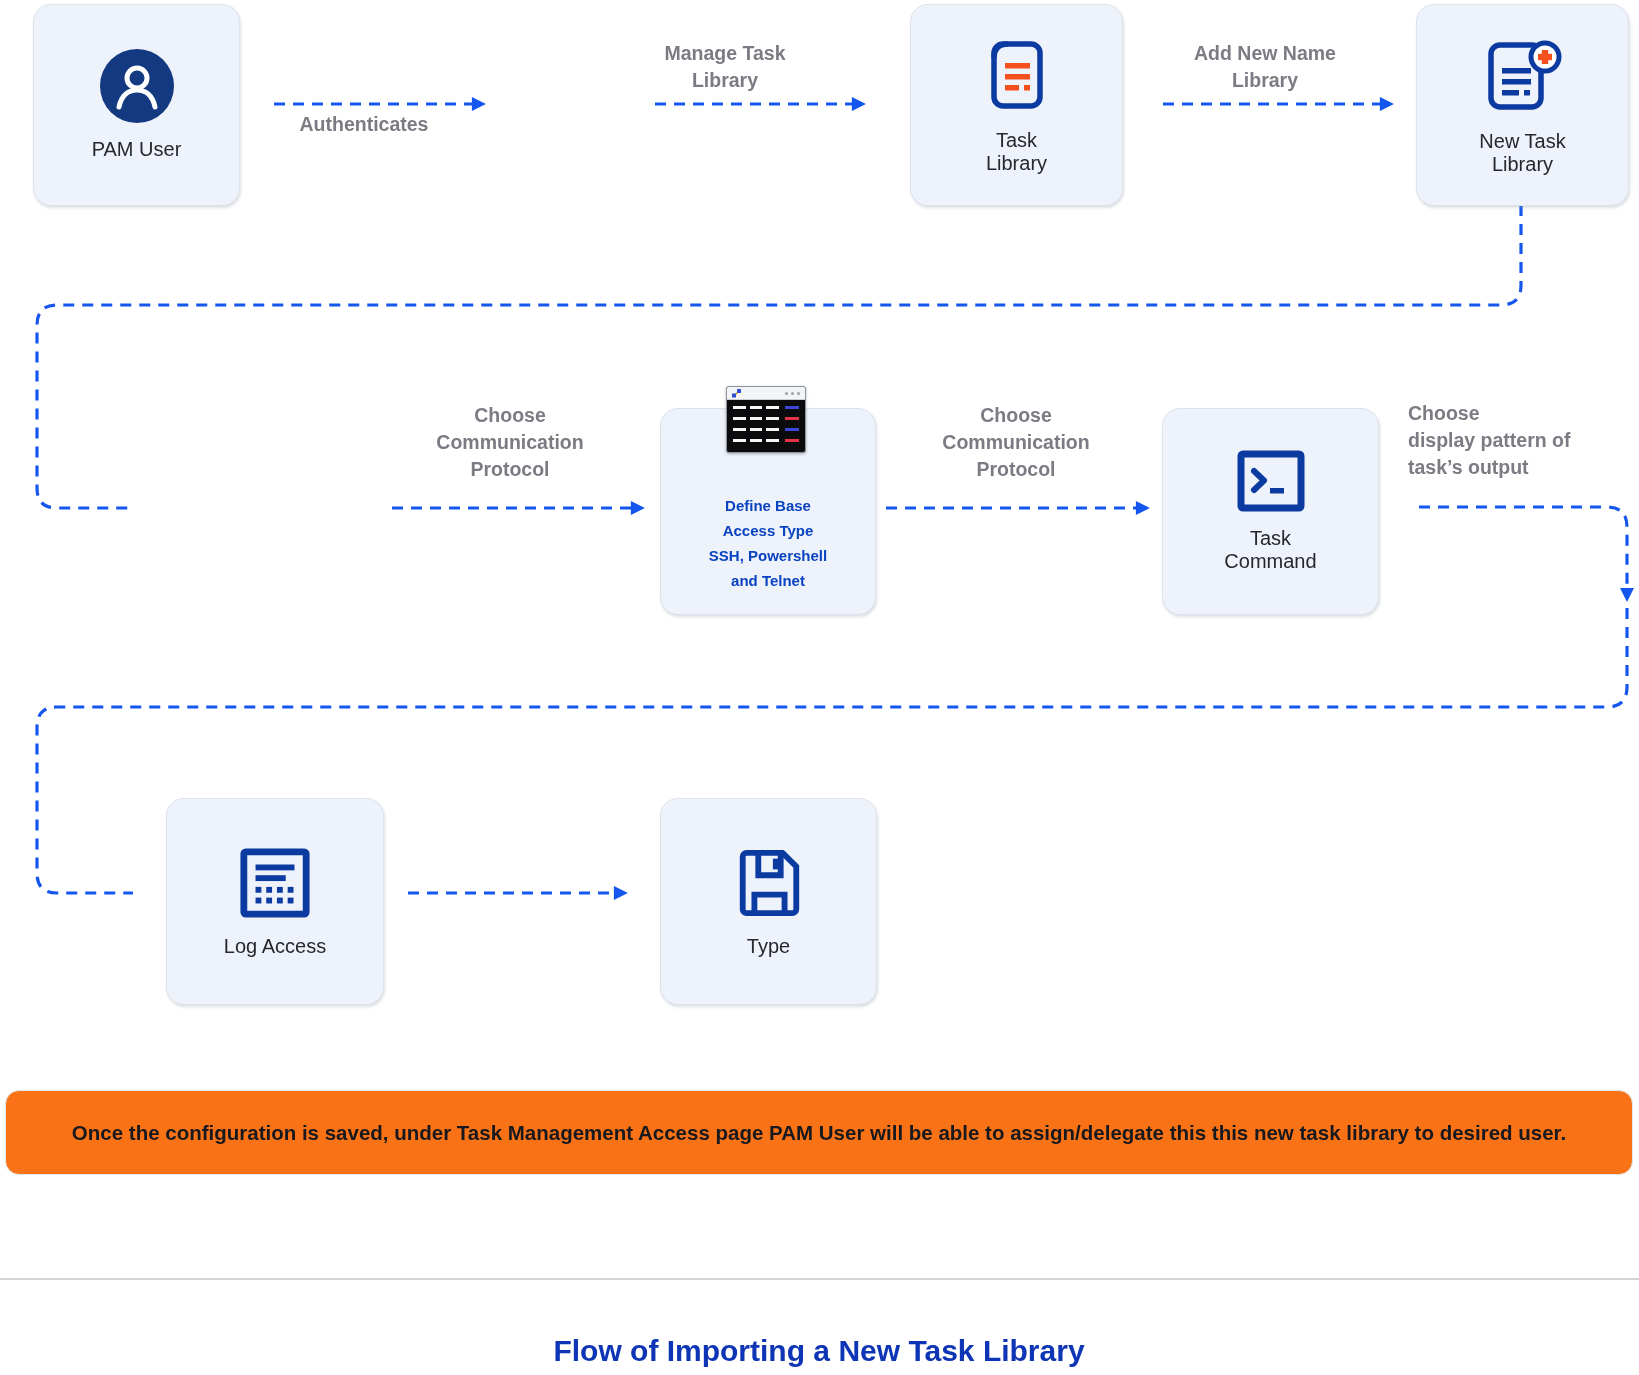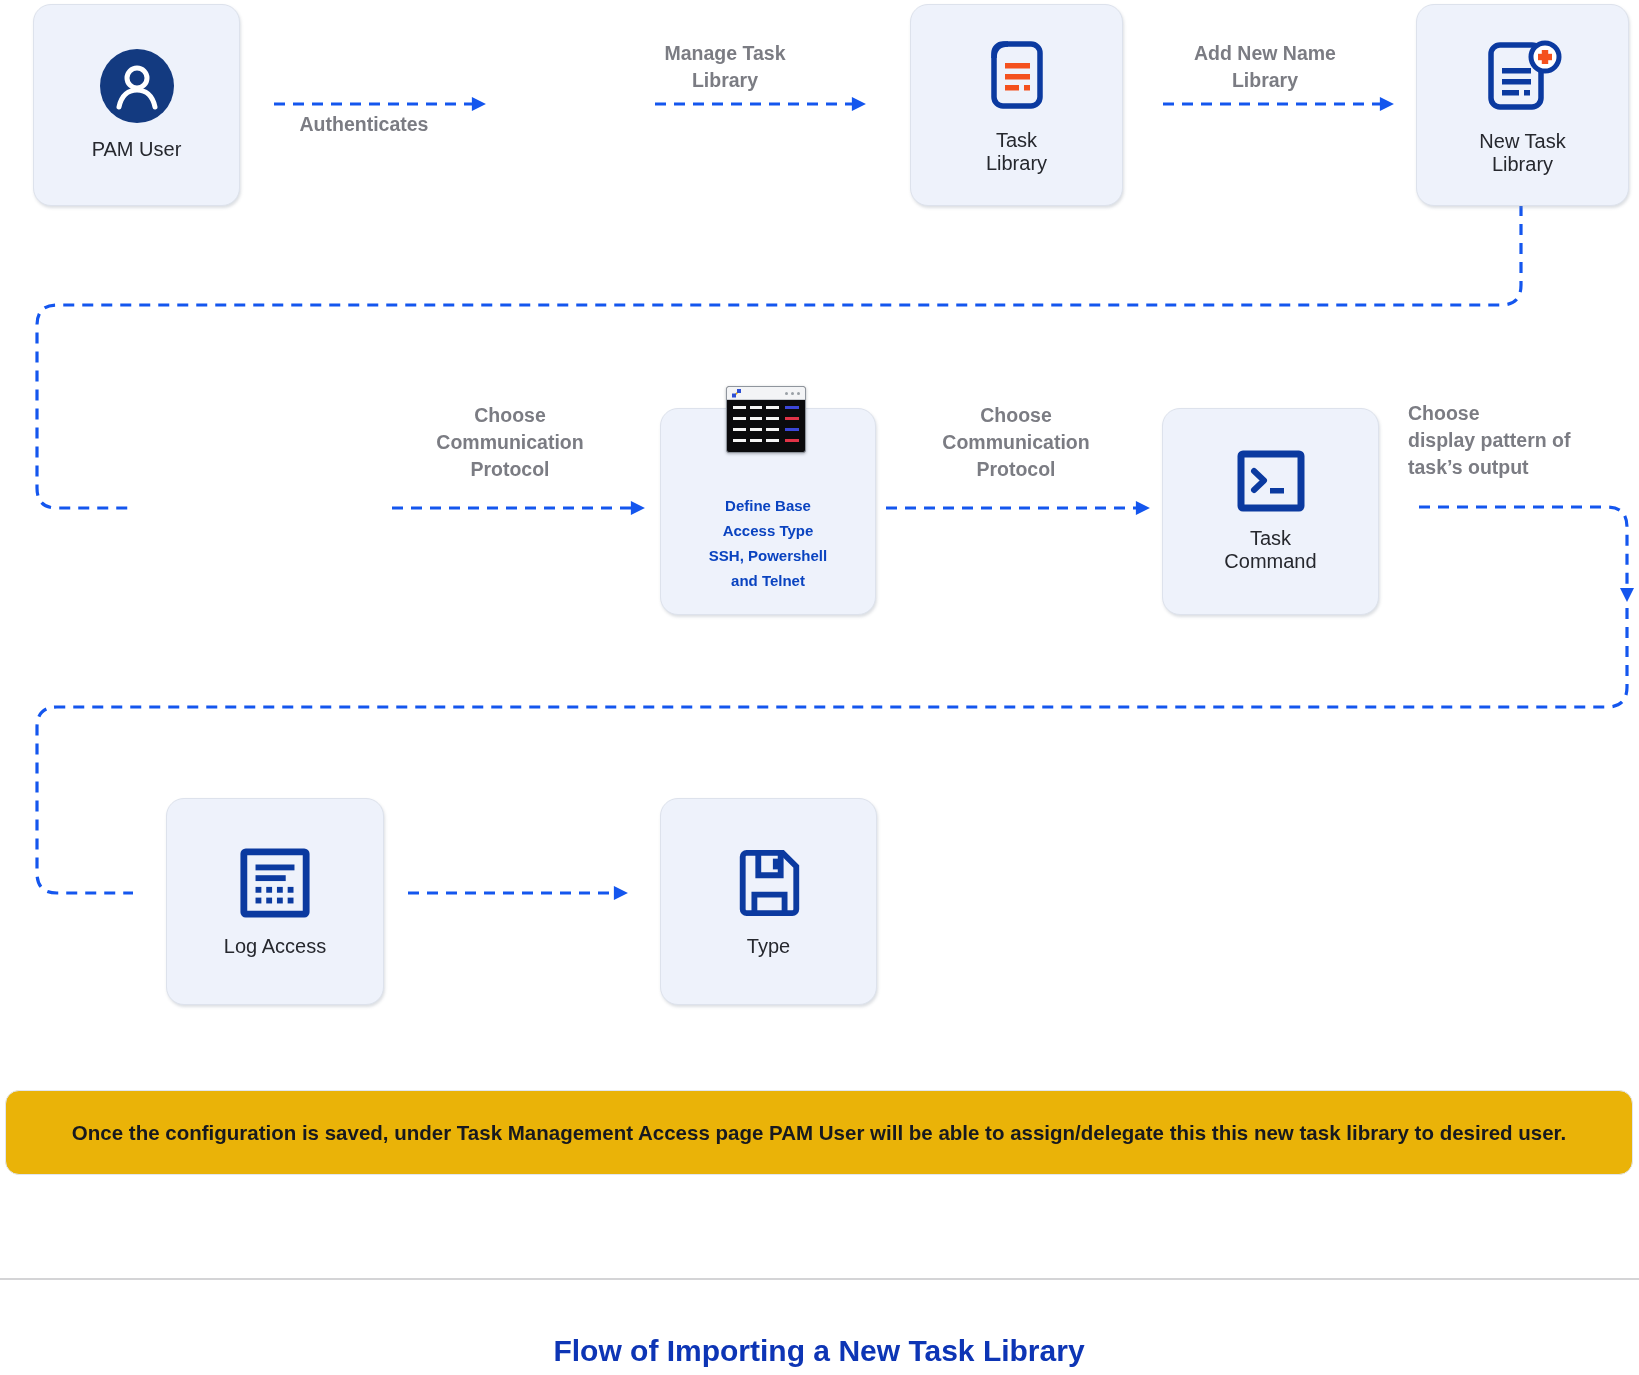--- a/index.html
+++ b/index.html
@@ -42,21 +42,21 @@
     display:flex;align-items:center;justify-content:space-between;padding:0 5px;box-sizing:border-box;
   }
   .term-dots{display:flex;gap:3px;}
   .term-dots span{width:3px;height:3px;border-radius:50%;background:#9aa0a6;display:block;}
   .term-body{padding:6px 6px 0 6px;display:flex;flex-direction:column;gap:8px;}
   .term-row{display:flex;align-items:center;gap:4px;}
   .term-row .w{width:13px;height:3px;background:#f5f5f5;}
   .term-row .c{width:15px;height:3px;margin-left:2px;}
   .note-banner{
     position:absolute;left:5px;top:1090px;width:1628px;height:85px;z-index:2;
-    background:#eab308;border:1px solid #e2e6ee;border-radius:14px;
+    background:#f97316;border:1px solid #e2e6ee;border-radius:14px;
     display:flex;align-items:center;justify-content:center;box-sizing:border-box;
   }
   .note-text{font-size:20.5px;font-weight:600;color:#17191f;}
   .divider{position:absolute;left:0;top:1278px;width:1639px;height:2px;background:#d4d4d6;z-index:2;}
   .diagram-title{
     position:absolute;left:819px;top:1334px;transform:translateX(-50%);z-index:2;
     font-size:30px;font-weight:800;color:#0d35b5;white-space:nowrap;
   }
 </style>
 </head>

